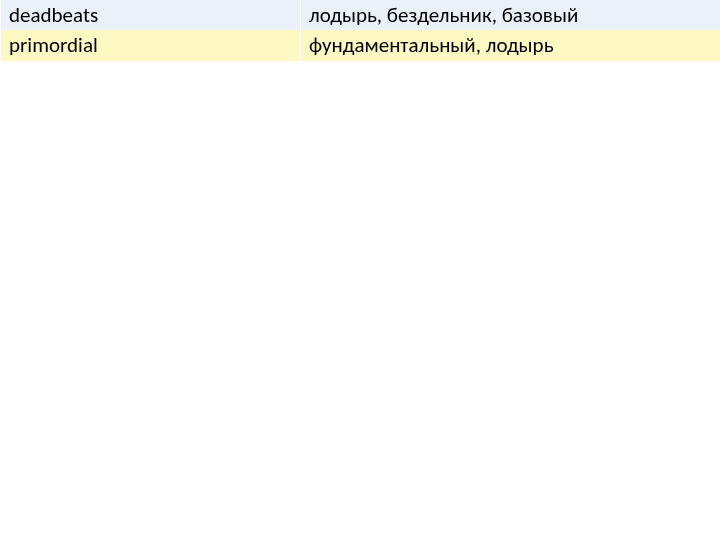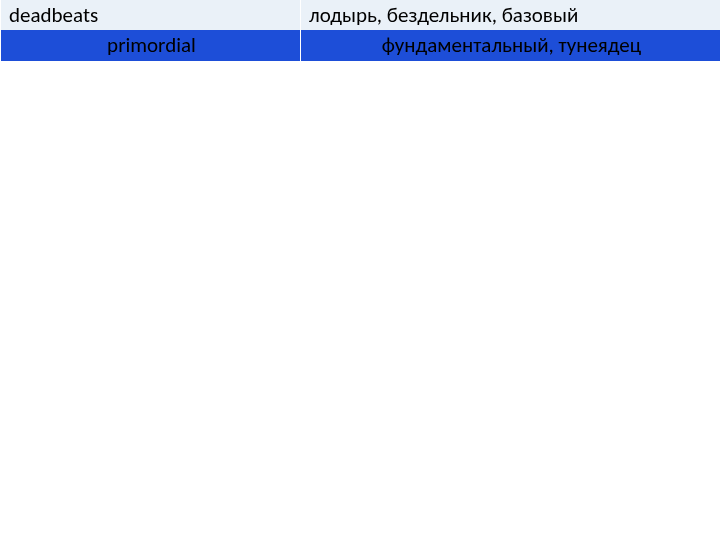--- a/index.html
+++ b/index.html
@@ -29,37 +29,36 @@
     padding: 2px 6px 2px 8px;
     vertical-align: middle;
     line-height: 1.25;
     border-left: 1px solid #ffffff;
     border-right: 1px solid #ffffff;
   }
   table.vocab tr.band td {
     background: #eaf1f8;
   }
   table.vocab tr.plain td {
-    background: #1d4ed8;
-    text-align: center;
+    background: #fef9c3;
   }
 </style>
 </head>
 <body>
 
 <div class="slide">
   <table class="vocab">
     <colgroup>
       <col class="left">
       <col class="right">
     </colgroup>
     <tbody>
       <tr class="band">
         <td>deadbeats</td>
         <td>лодырь, бездельник, базовый</td>
       </tr>
       <tr class="plain">
         <td>primordial</td>
-        <td>фундаментальный, тунеядец</td>
+        <td>фундаментальный, лодырь</td>
       </tr>
     </tbody>
   </table>
 </div>
 
 </body></html>

